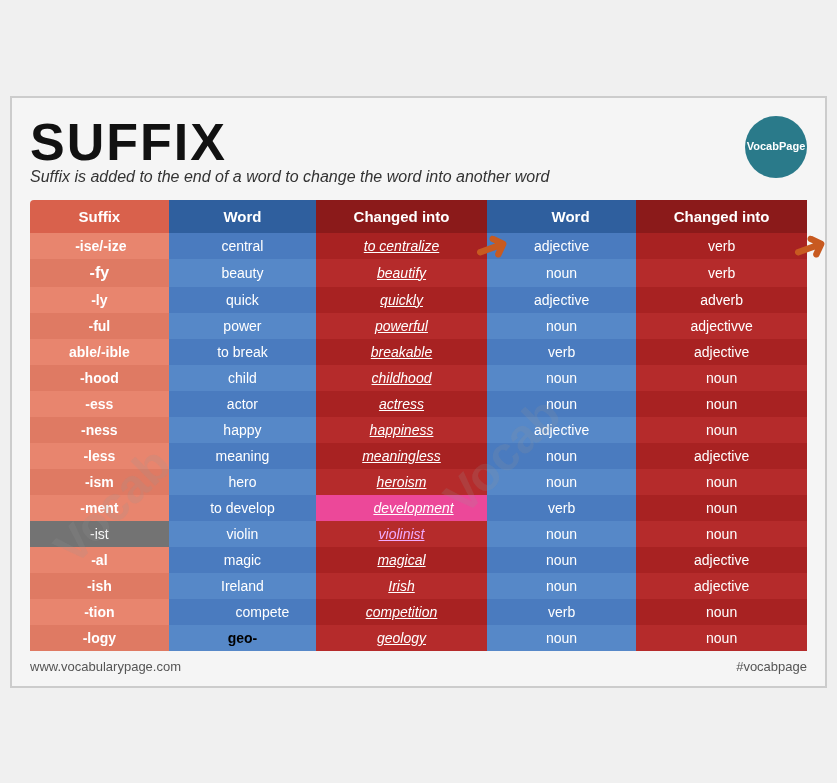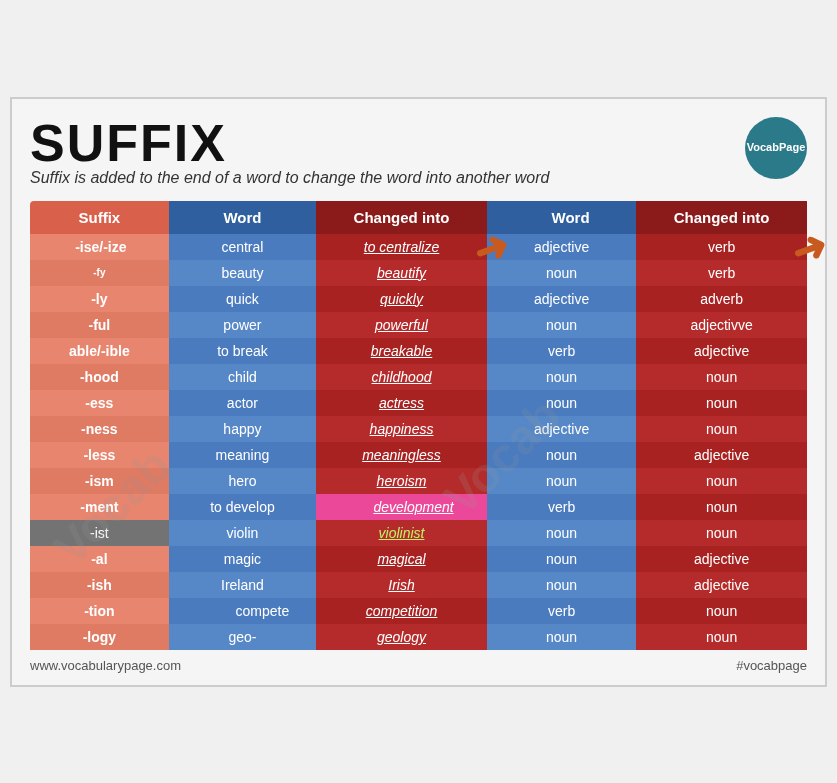--- a/index.html
+++ b/index.html
@@ -132,21 +132,21 @@
     </thead>
     <tbody id="table-body">
     <tr>
       <td style="background:#e8856e; color:white; font-weight:600; font-size:14px;padding-left:11px;">-ise/-ize</td>
       <td style="background:#4a7bbf; color:white;">central</td>
       <td style="background:#a82222; color:white; font-style:italic; text-decoration:underline;">to centralize</td>
       <td style="background:#4a7bbf; color:white;">adjective</td>
       <td style="background:#a82222; color:white;">verb</td>
     </tr>
         <tr>
-      <td style="background:#df7a63; color:white; font-weight:600; font-size:10px;padding-left:8px;">-fy</td>
+      <td style="background:#df7a63; color:white; font-weight:600; font-size:16px;padding-left:8px;">-fy</td>
       <td style="background:#5688c8; color:white;">beauty</td>
       <td style="background:#b52b2b; color:white; font-style:italic; text-decoration:underline;">beautify</td>
       <td style="background:#5688c8; color:white;">noun</td>
       <td style="background:#b52b2b; color:white;">verb</td>
     </tr>
         <tr>
       <td style="background:#e8856e; color:white; font-weight:600; font-size:14px;">-ly</td>
       <td style="background:#4a7bbf; color:white;">quick</td>
       <td style="background:#a82222; color:white; font-style:italic; text-decoration:underline;">quickly</td>
       <td style="background:#4a7bbf; color:white;">adjective</td>
@@ -204,21 +204,21 @@
         <tr>
       <td style="background:#e8856e; color:white; font-weight:600; font-size:14px;">-ment</td>
       <td style="background:#4a7bbf; color:white;">to develop</td>
       <td style="background:#ec4899; color:white; font-style:italic; text-decoration:underline;padding-left:32px;">development</td>
       <td style="background:#4a7bbf; color:white;">verb</td>
       <td style="background:#a82222; color:white;">noun</td>
     </tr>
         <tr>
       <td style="background:#737373; color:white; font-weight:400; font-size:14px;">-ist</td>
       <td style="background:#5688c8; color:white;">violin</td>
-      <td style="background:#b52b2b; color:#bef264; font-style:italic; text-decoration:underline;">violinist</td>
+      <td style="background:#b52b2b; color:#f0abfc; font-style:italic; text-decoration:underline;">violinist</td>
       <td style="background:#5688c8; color:white;">noun</td>
       <td style="background:#b52b2b; color:white;">noun</td>
     </tr>
         <tr>
       <td style="background:#e8856e; color:white; font-weight:600; font-size:14px;">-al</td>
       <td style="background:#4a7bbf; color:white;">magic</td>
       <td style="background:#a82222; color:white; font-style:italic; text-decoration:underline;">magical</td>
       <td style="background:#4a7bbf; color:white;">noun</td>
       <td style="background:#a82222; color:white;">adjective</td>
     </tr>
@@ -231,21 +231,21 @@
     </tr>
         <tr>
       <td style="background:#e8856e; color:white; font-weight:600; font-size:14px;">-tion</td>
       <td style="background:#4a7bbf; color:white;padding-left:48px;">compete</td>
       <td style="background:#a82222; color:white; font-style:italic; text-decoration:underline;">competition</td>
       <td style="background:#4a7bbf; color:white;">verb</td>
       <td style="background:#a82222; color:white;">noun</td>
     </tr>
         <tr>
       <td style="background:#df7a63; color:white; font-weight:600; font-size:14px;">-logy</td>
-      <td style="background:#5688c8; color:#ffffff;">geo-</td>
+      <td style="background:#5688c8; color:#000000;font-weight:bold;">geo-</td>
       <td style="background:#b52b2b; color:white; font-style:italic; text-decoration:underline;">geology</td>
       <td style="background:#5688c8; color:white;">noun</td>
       <td style="background:#b52b2b; color:white;">noun</td>
     </tr>
       </tbody>
   </table>
 
   <div class="footer">
     <span>www.vocabularypage.com</span>
     <span>#vocabpage</span>

